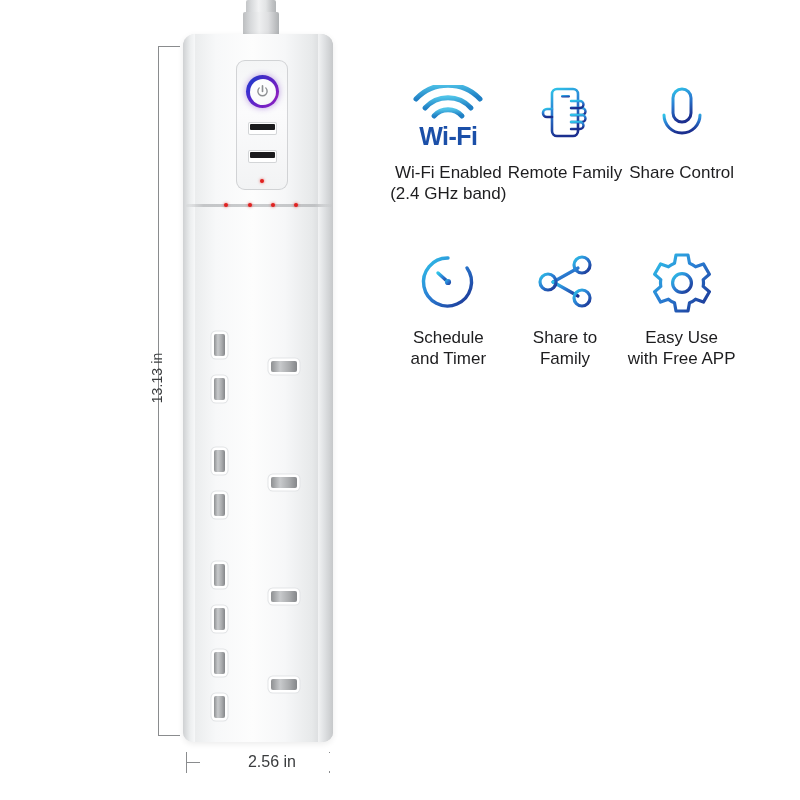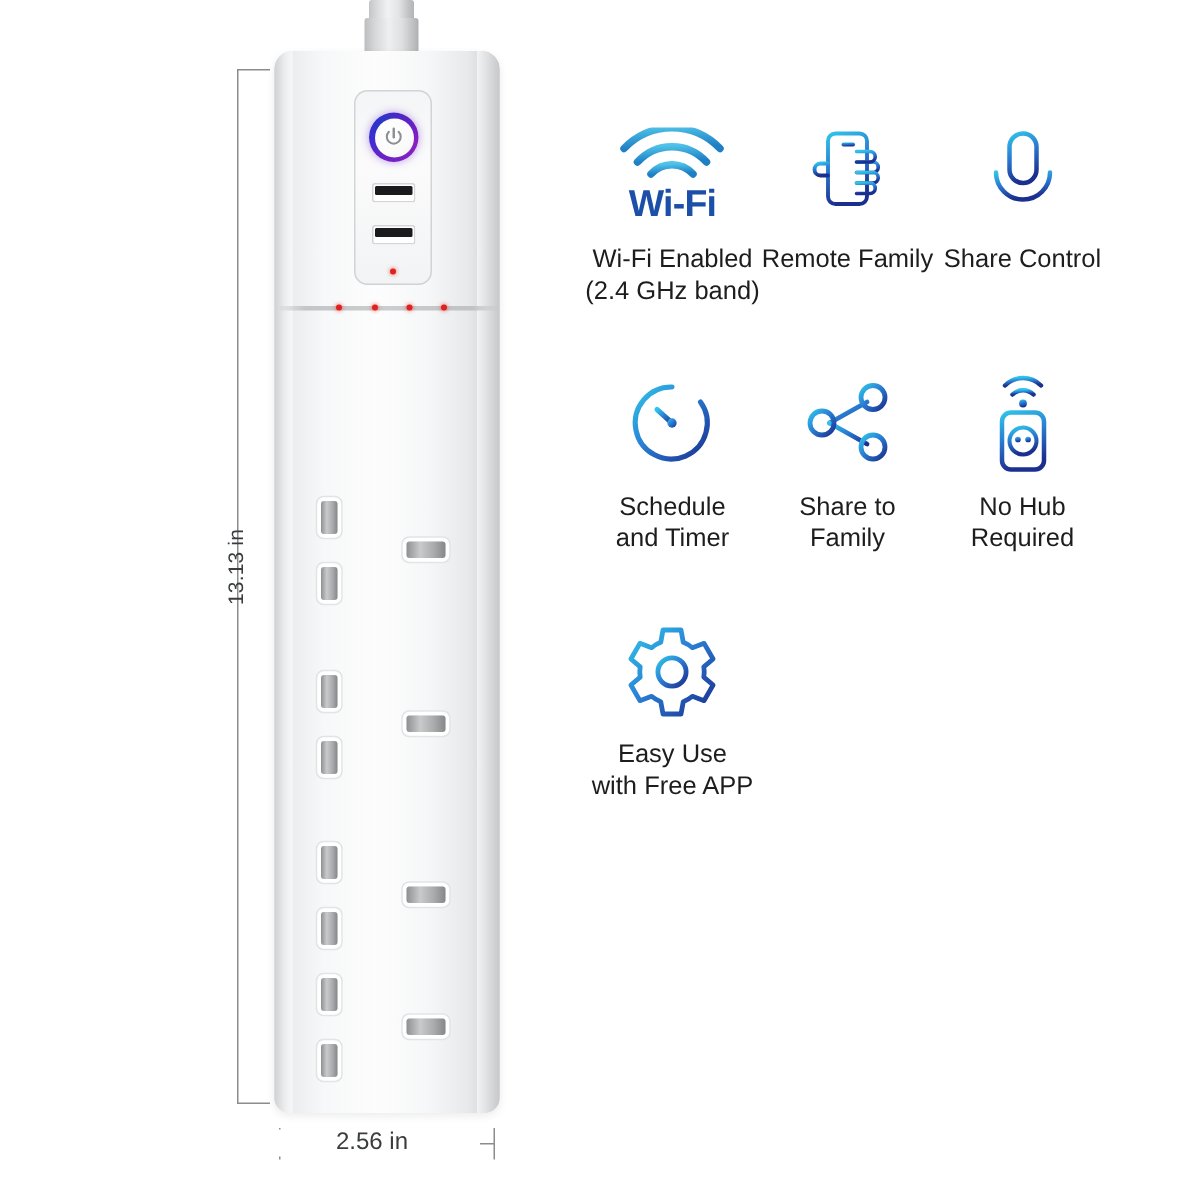--- a/index.html
+++ b/index.html
@@ -231,21 +231,21 @@
     text-align: center;
     transform: rotate(-90deg);
     transform-origin: center center;
     font-size: 14px;
     color: #3a3c3e;
     letter-spacing: 0.1px;
     white-space: nowrap;
   }
   #dim-h-label {
     position: absolute;
-    left: 176px;
+    left: 200px;
     top: 753px;
     width: 144px;
     text-align: center;
     font-size: 16px;
     color: #3a3c3e;
     background: #ffffff;
     line-height: 18px;
   }
 
   
@@ -445,35 +445,20 @@
           <path d="M20 31 L45 17" stroke="url(#gradIconDiag)" stroke-width="3.2" stroke-linecap="round"></path>
           <path d="M20 31 L45 45" stroke="url(#gradIconDiag)" stroke-width="3.2" stroke-linecap="round"></path>
           <circle cx="15" cy="31" r="8" stroke="url(#gradIconDiag)" stroke-width="3.2" fill="none"></circle>
           <circle cx="49" cy="14" r="8" stroke="url(#gradIconDiag)" stroke-width="3.2" fill="none"></circle>
           <circle cx="49" cy="47" r="8" stroke="url(#gradIconDiag)" stroke-width="3.2" fill="none"></circle>
         </svg>
       </div>
       <div class="feature-label">Share to Family</div>
     </div>
 
-    <div class="feature-cell">
-      <div class="feature-icon">
-        <svg width="56" height="72" viewBox="0 0 56 72">
-          <path d="M16 11 A17 17 0 0 1 40 11" stroke="url(#gradIcon)" stroke-width="3" fill="none" stroke-linecap="round"></path>
-          <path d="M21 17 A10 10 0 0 1 35 17" stroke="url(#gradIcon)" stroke-width="3" fill="none" stroke-linecap="round"></path>
-          <circle cx="28" cy="23" r="2.6" fill="url(#gradIcon)"></circle>
-          <rect x="14" y="29" width="28" height="38" rx="6" stroke="url(#gradIcon)" stroke-width="3" fill="none"></rect>
-          <circle cx="28" cy="48" r="9" stroke="url(#gradIcon)" stroke-width="2.7" fill="none"></circle>
-          <circle cx="24.6" cy="47" r="1.9" fill="url(#gradIcon)"></circle>
-          <circle cx="31.4" cy="47" r="1.9" fill="url(#gradIcon)"></circle>
-        </svg>
-      </div>
-      <div class="feature-label">No Hub
-Required</div>
-    </div>
 
     <div class="feature-cell">
       <div class="feature-icon">
         <svg width="64" height="64" viewBox="0 0 64 64">
           <path d="M26 5 L38 5 L39.5 13.2 A20 20 0 0 1 45.6 16.8 L53.4 13.9 L59.4 24.3
                    L53.2 29.6 A20 20 0 0 1 53.2 36.4 L59.4 41.7 L53.4 52.1 L45.6 49.2
                    A20 20 0 0 1 39.5 52.8 L38 61 L26 61 L24.5 52.8 A20 20 0 0 1 18.4 49.2
                    L10.6 52.1 L4.6 41.7 L10.8 36.4 A20 20 0 0 1 10.8 29.6 L4.6 24.3
                    L10.6 13.9 L18.4 16.8 A20 20 0 0 1 24.5 13.2 Z" stroke="url(#gradIconDiag)" stroke-width="3.2" fill="none" stroke-linejoin="round"></path>
           <circle cx="32" cy="33" r="9.4" stroke="url(#gradIconDiag)" stroke-width="3.2" fill="none"></circle>

